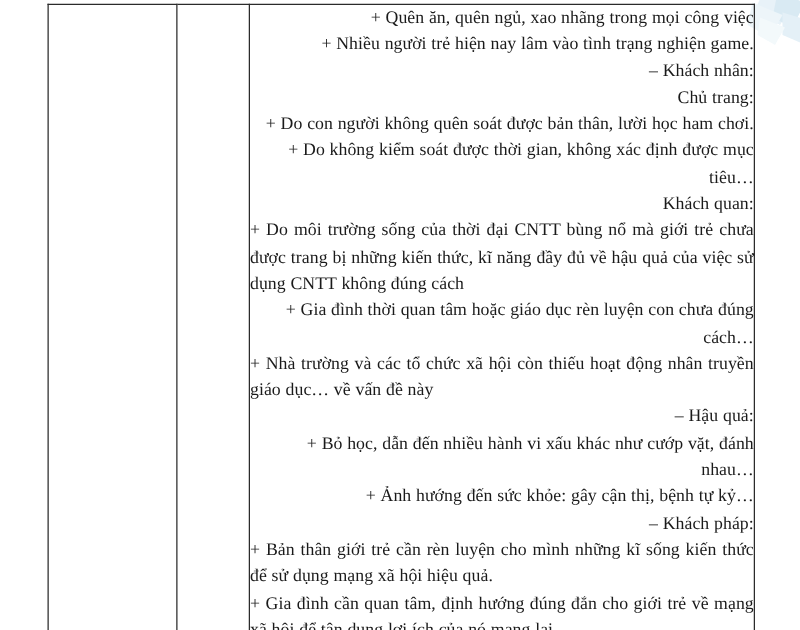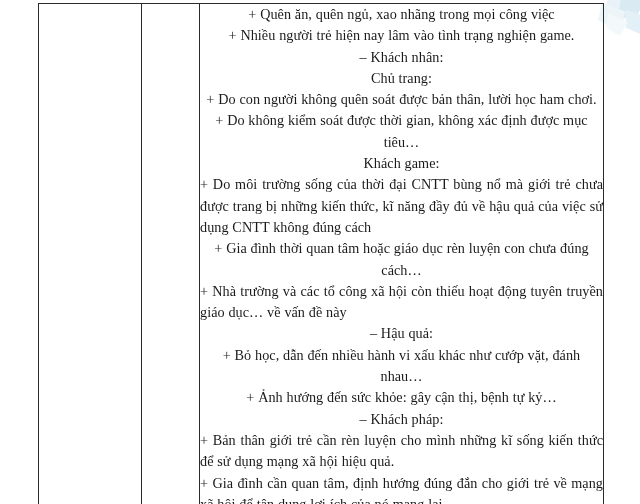--- a/index.html
+++ b/index.html
@@ -65,21 +65,21 @@
     margin: 0;
     font-size: 14.2px;
     line-height: 21.3px;
     text-align: justify;
     text-justify: inter-word;
     letter-spacing: 0.05px;
     word-spacing: 0.2px;
     white-space: normal;
   }
   .para.nowrap-line {
-    text-align: center;
+    text-align: right;
   }
 </style>
 </head>
 <body>
 
 <div id="page">
 
   <div class="watermark">
     <svg width="58" height="44" viewBox="0 0 58 44" xmlns="http://www.w3.org/2000/svg">
       <g opacity="0.85">
@@ -97,24 +97,24 @@
       <tr>
         <td class="col-a cell-empty"></td>
         <td class="col-b cell-empty"></td>
         <td class="col-c content-cell">
           <p class="para nowrap-line">+ Quên ăn, quên ngủ, xao nhãng trong mọi công việc</p>
           <p class="para nowrap-line">+ Nhiều người trẻ hiện nay lâm vào tình trạng nghiện game.</p>
           <p class="para nowrap-line">– Khách nhân:</p>
           <p class="para nowrap-line">Chủ trang:</p>
           <p class="para nowrap-line">+ Do con người không quên soát được bản thân, lười học ham chơi.</p>
           <p class="para nowrap-line">+ Do không kiểm soát được thời gian, không xác định được mục tiêu…</p>
-          <p class="para nowrap-line">Khách game:</p>
+          <p class="para nowrap-line">Khách quan:</p>
           <p class="para">+ Do môi trường sống của thời đại CNTT bùng nổ mà giới trẻ chưa được trang bị những kiến thức, kĩ năng đầy đủ về hậu quả của việc sử dụng CNTT không đúng cách</p>
           <p class="para nowrap-line">+ Gia đình thời quan tâm hoặc giáo dục rèn luyện con chưa đúng cách…</p>
-          <p class="para">+ Nhà trường và các tổ công xã hội còn thiếu hoạt động tuyên truyền giáo dục… về vấn đề này</p>
+          <p class="para">+ Nhà trường và các tổ chức xã hội còn thiếu hoạt động nhân truyền giáo dục… về vấn đề này</p>
           <p class="para nowrap-line">– Hậu quả:</p>
           <p class="para nowrap-line">+ Bỏ học, dẫn đến nhiều hành vi xấu khác như cướp vặt, đánh nhau…</p>
           <p class="para nowrap-line">+ Ảnh hướng đến sức khỏe: gây cận thị, bệnh tự kỷ…</p>
           <p class="para nowrap-line">– Khách pháp:</p>
           <p class="para">+ Bản thân giới trẻ cần rèn luyện cho mình những kĩ sống kiến thức để sử dụng mạng xã hội hiệu quả.</p>
           <p class="para">+ Gia đình cần quan tâm, định hướng đúng đắn cho giới trẻ về mạng xã hội để tận dụng lợi ích của nó mang lại.</p>
 
         </td>
       </tr>
     </tbody>

